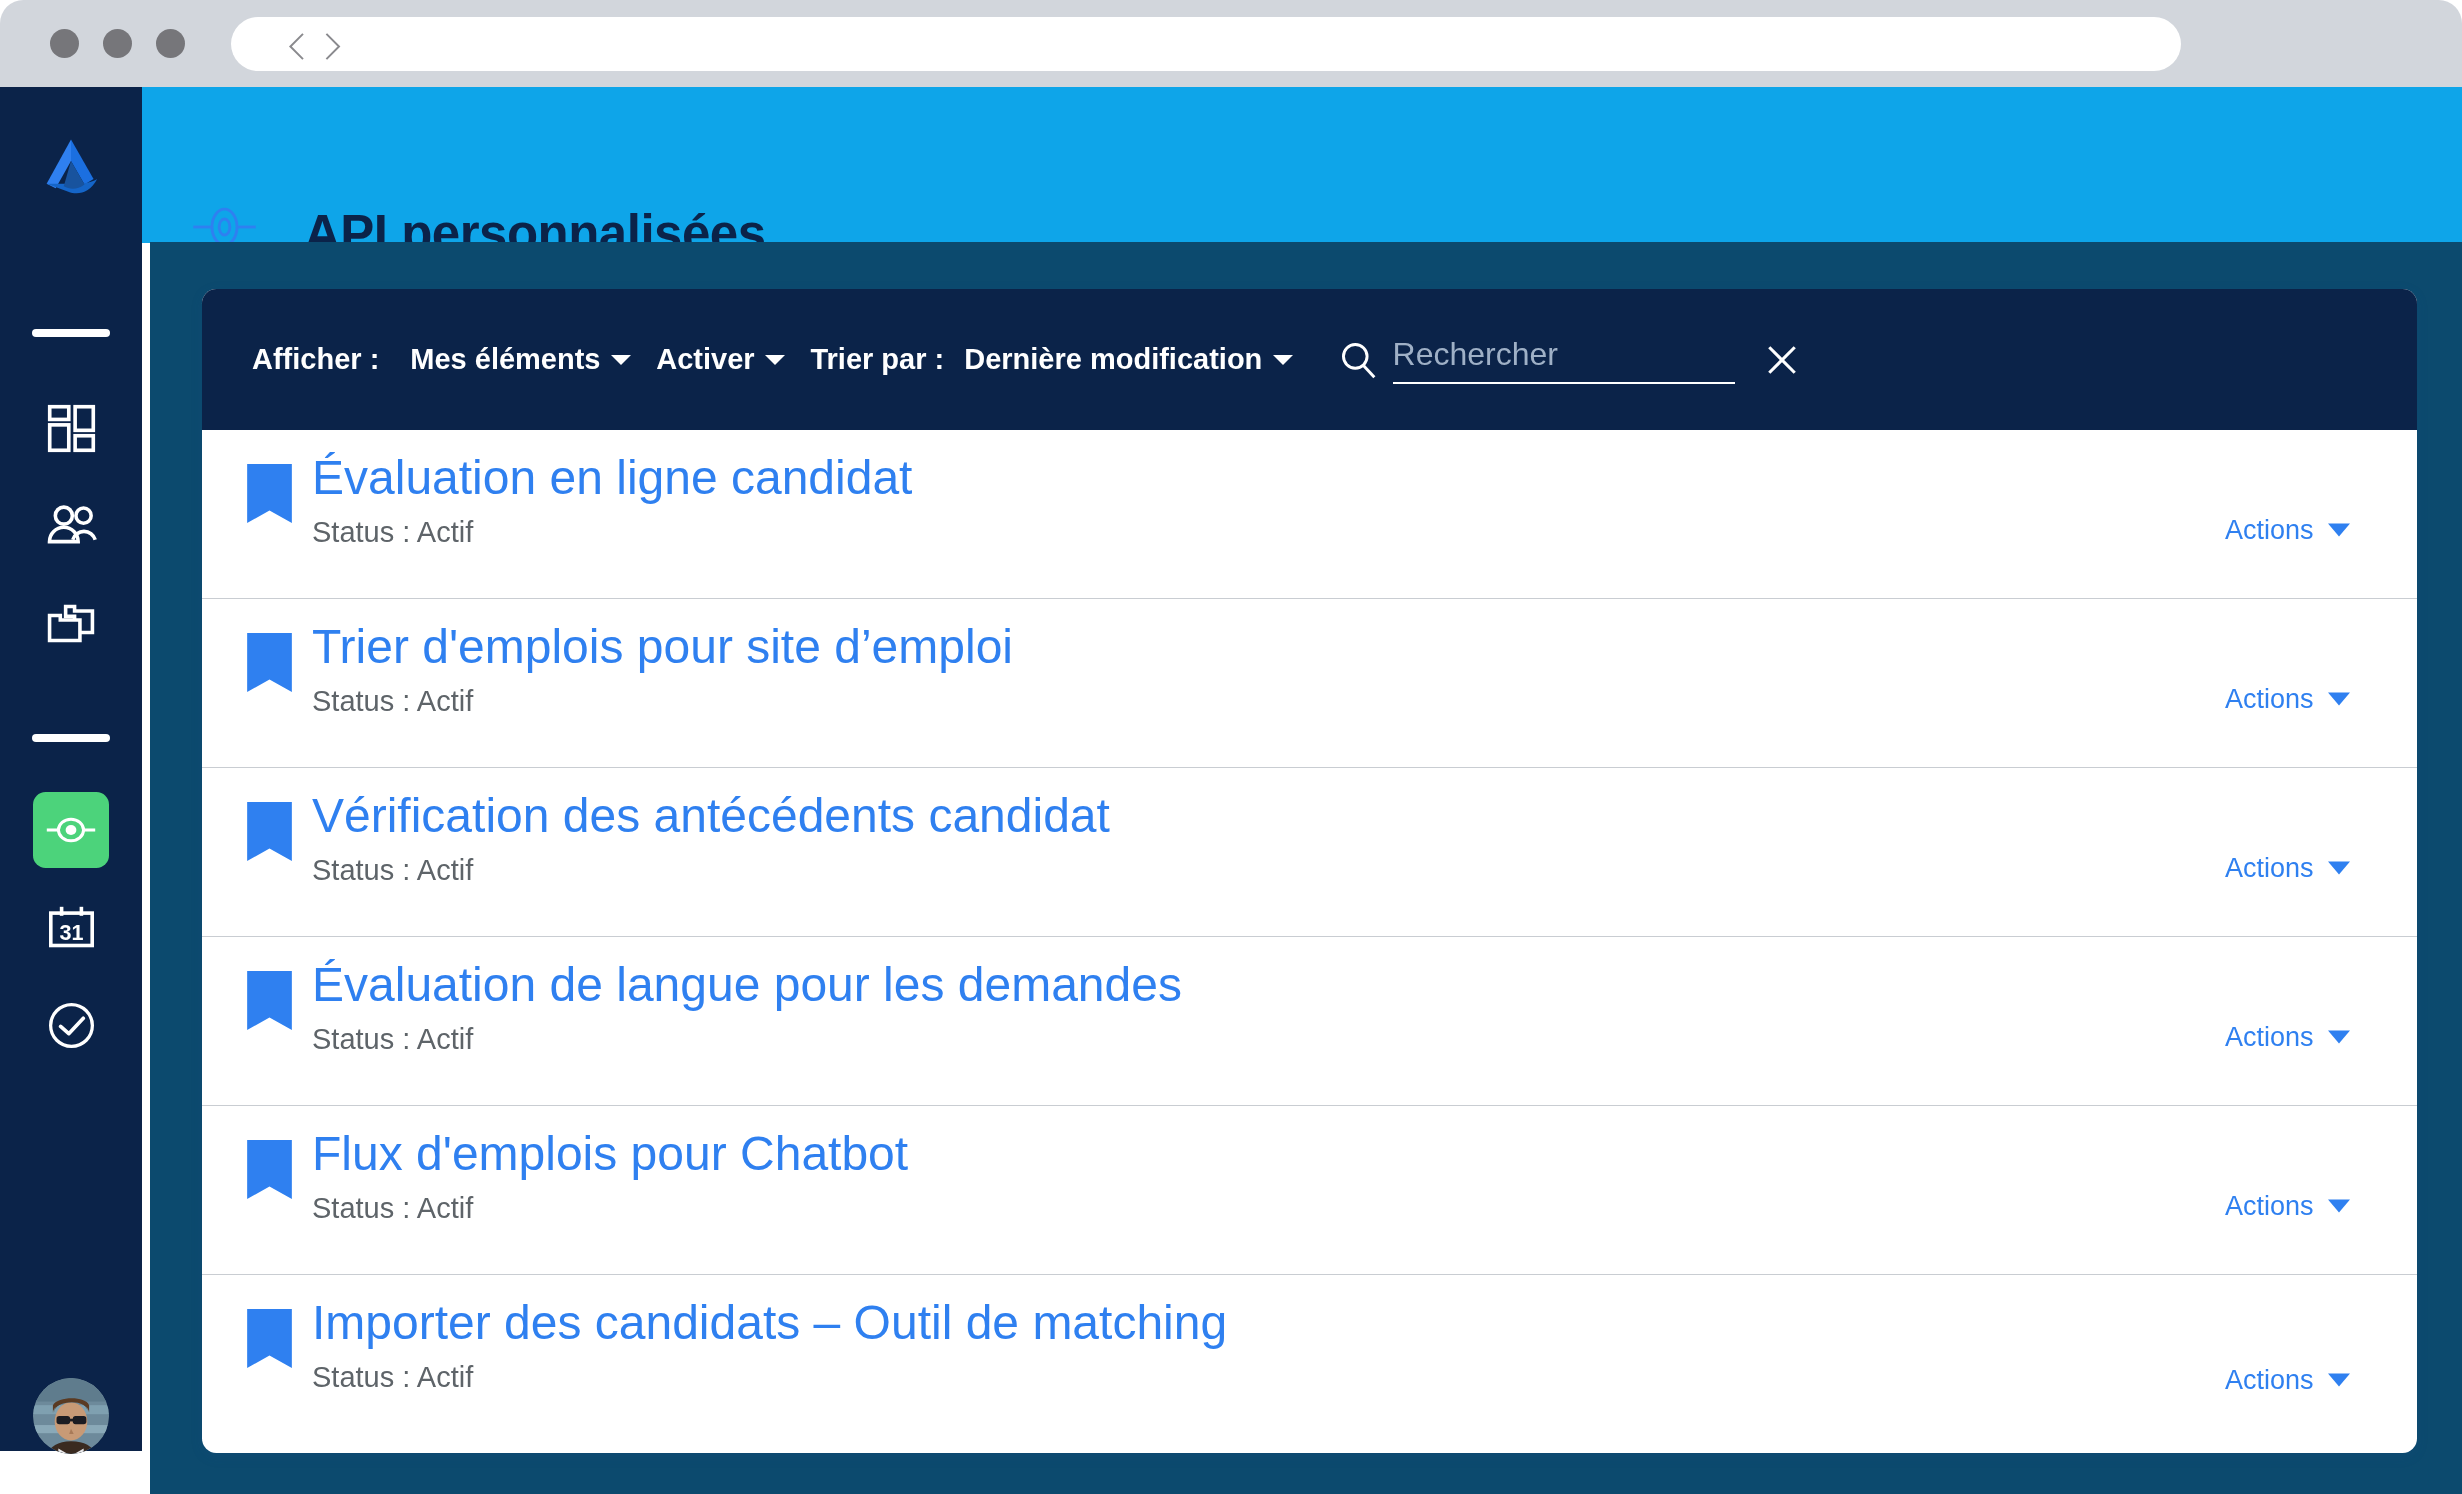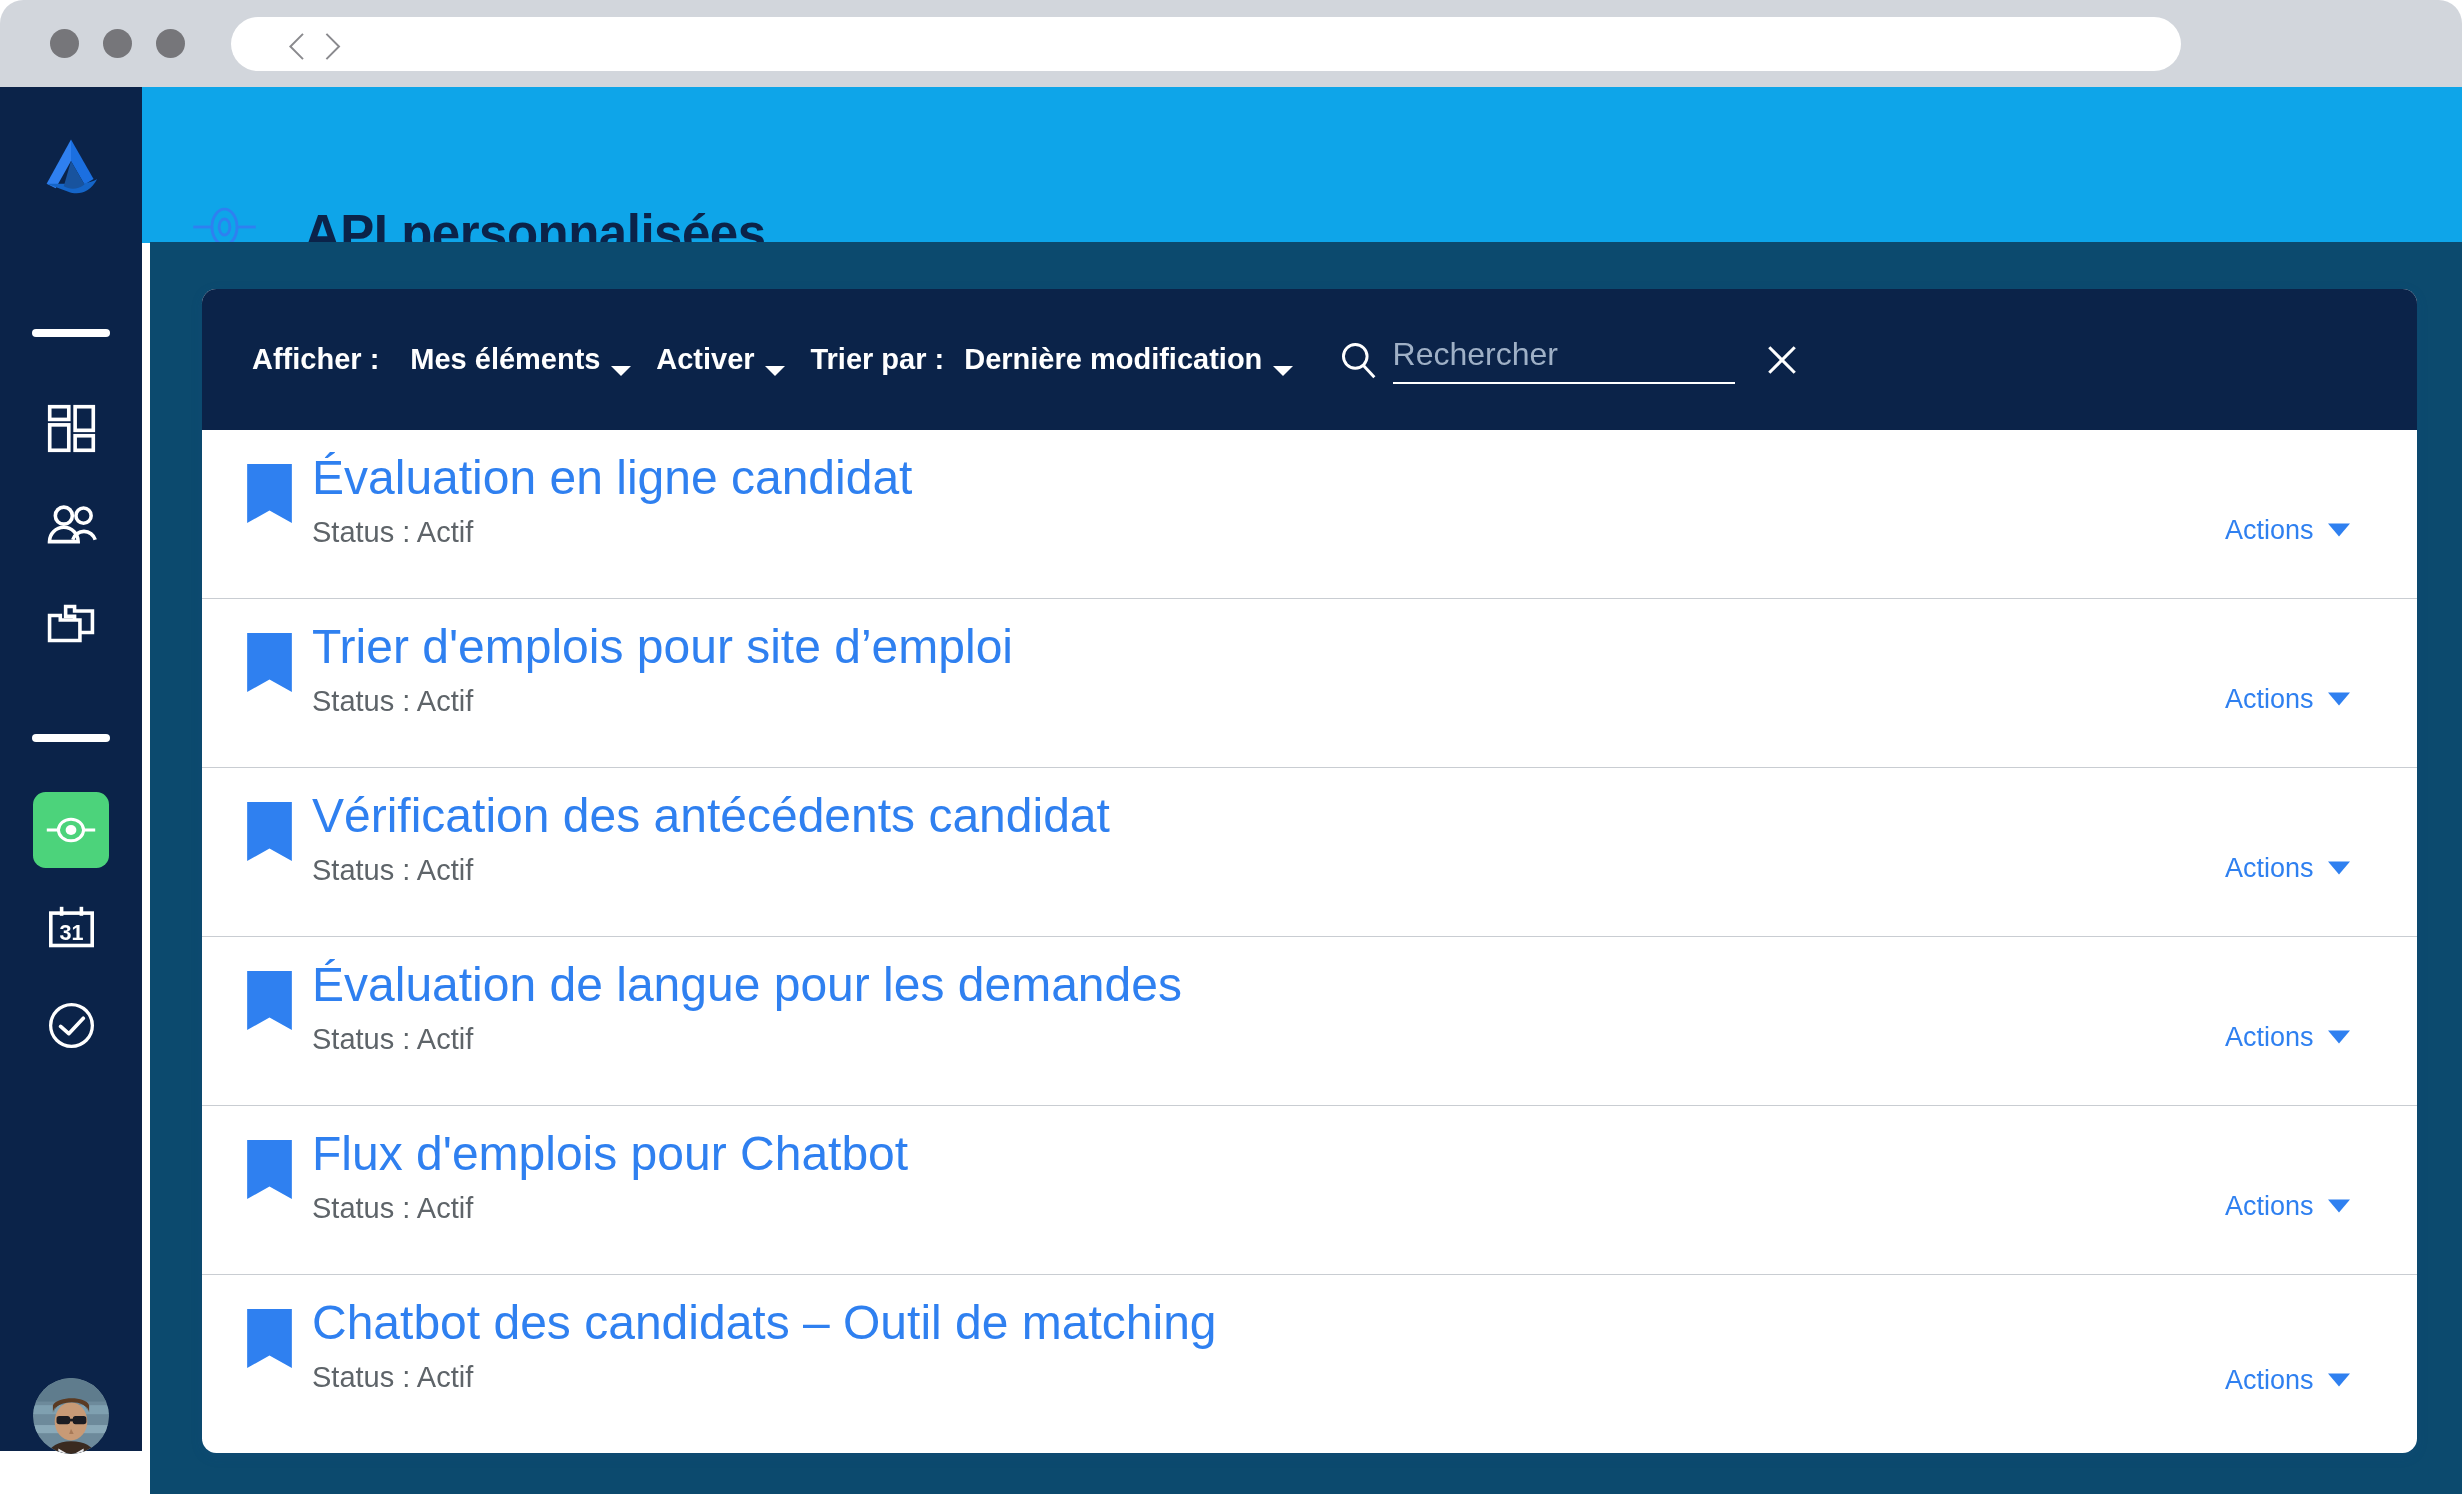--- a/index.html
+++ b/index.html
@@ -155,21 +155,21 @@
     box-sizing: border-box;
   }
   .tb-label {
     color: #ffffff;
     font-size: 29px;
     font-weight: bold;
     white-space: nowrap;
   }
   .tb-dd {
     display: flex;
-    align-items: flex-end;
+    align-items: center;
     gap: 10.8px;
     color: #ffffff;
     font-size: 29px;
     font-weight: bold;
     white-space: nowrap;
     cursor: pointer;
   }
   .caret {
     width: 0; height: 0;
     border-left: 10px solid transparent;
@@ -532,21 +532,21 @@
       </div>
     </div>
 
     <div class="row">
       <span class="bookmark">
         <svg width="45" height="59" viewBox="0 0 50 66">
             <path d="M0 0 H50 V66 L25 52 L0 66 Z" fill="#2f80f0"></path>
           </svg>
       </span>
       <div class="row-text">
-        <div class="row-title"> Chatbot des candidats – Outil de matching</div>
+        <div class="row-title"> Importer des candidats – Outil de matching</div>
         <div class="row-status">Status : Actif</div>
       </div>
       <div class="row-actions">
         <span>Actions</span>
         <span class="caret-blue"></span>
       </div>
     </div>
 
   </div>
 </div>

